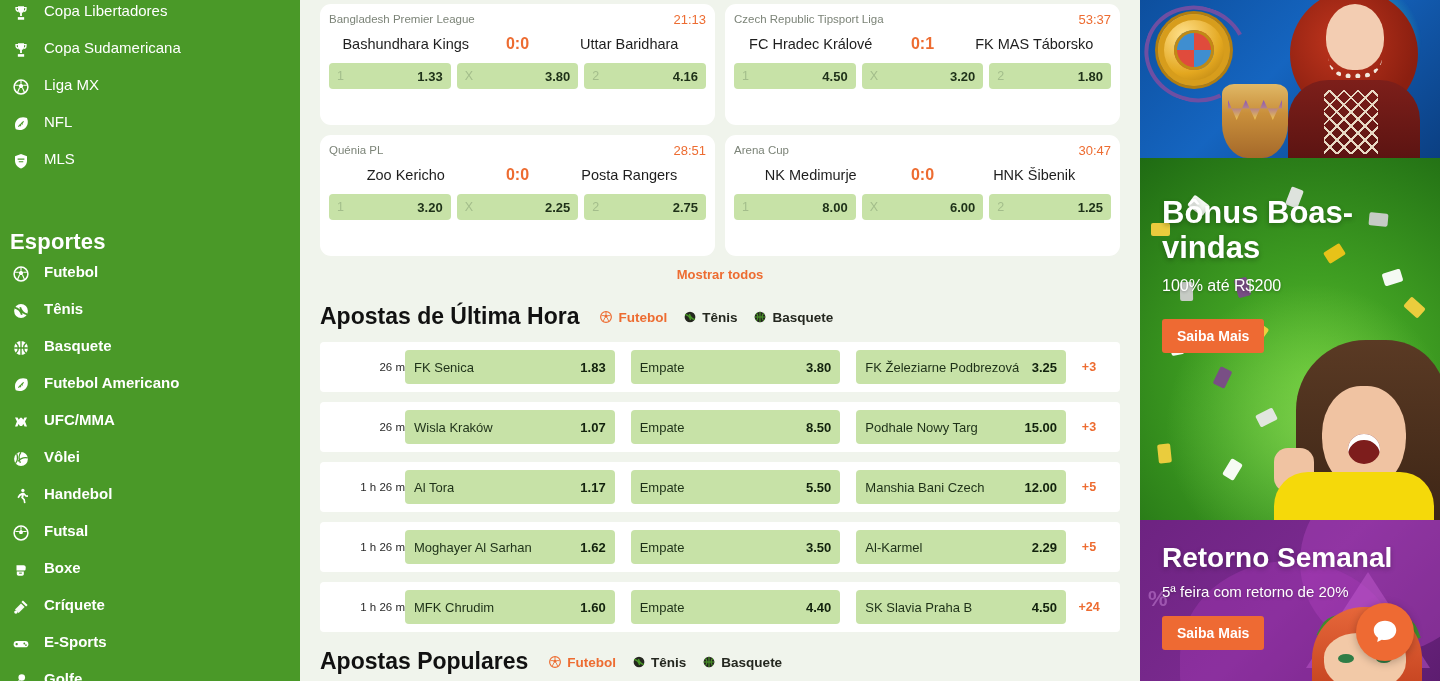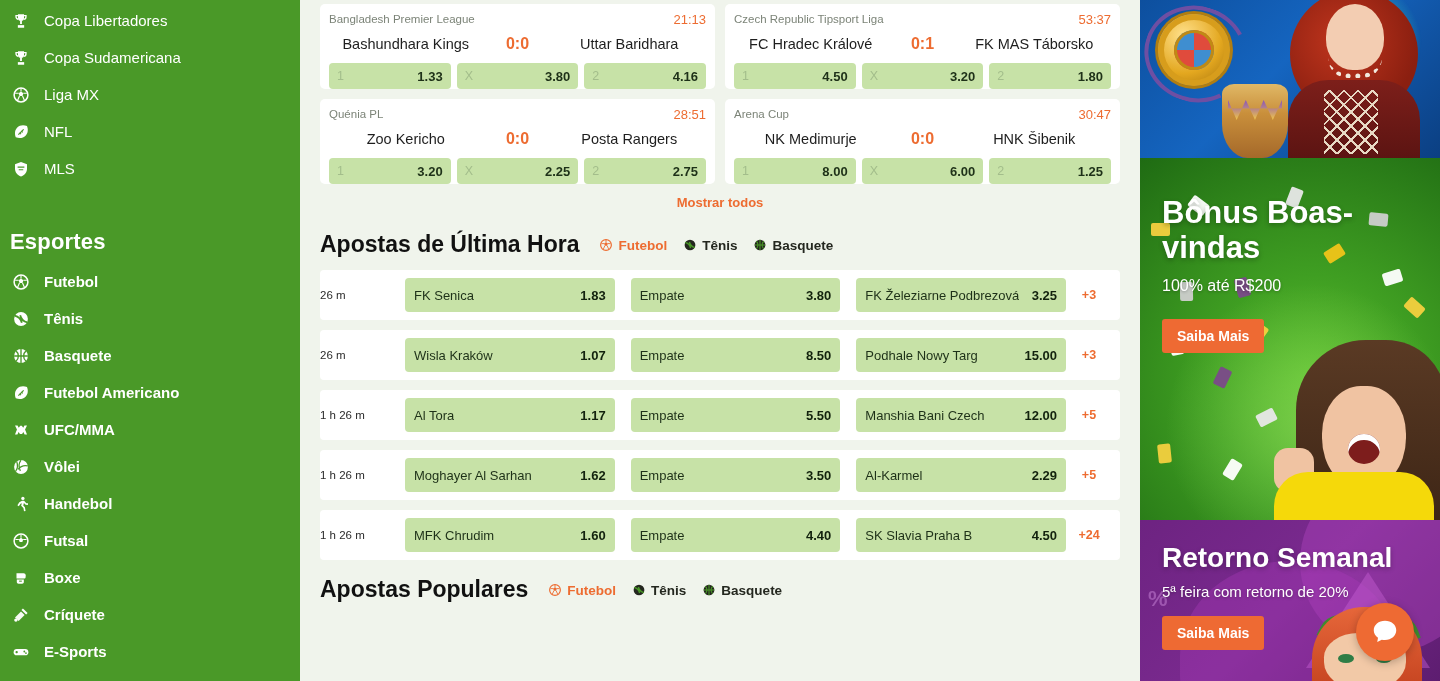--- a/index.html
+++ b/index.html
@@ -13,21 +13,21 @@
 
   
   .sidebar {
     width: 300px; height: 681px; flex: 0 0 300px;
     background: #4a9928;
     color: #ffffff;
     padding-top: 2px;
     overflow: hidden;
   }
   .side-item {
-    display: flex; align-items: center;
+    display: flex; 
     height: 37px; padding-left: 10px; gap: 12px;
     font-size: 15px; color: #ffffff; cursor: pointer;
   }
   .side-item.leagues { font-weight: 400; }
   .side-item.sport { font-weight: bold; }
   .side-ic {
     width: 22px; height: 22px; flex: 0 0 22px;
     display: flex; align-items: center; justify-content: center;
     font-size: 15px; line-height: 1; color: #fff;
   }
@@ -40,22 +40,22 @@
 
   
   .main { width: 840px; flex: 0 0 840px; height: 681px; position: relative; padding: 0 20px; }
 
   
   .live-grid {
     display: grid; grid-template-columns: 1fr 1fr;
     gap: 10px; padding-top: 4px;
   }
   .live-card {
-    background: #ffffff; border-radius: 5px;
-    padding: 7px 9px 9px 9px; height: 85px;
+    background: #ffffff; border-radius: 11px;
+    padding: 7px 9px 9px 9px; height: 121px;
   }
   .lc-top { display: flex; justify-content: space-between; align-items: center; height: 16px; }
   .lc-league { font-size: 11.5px; color: #7c8478; }
   .lc-time { font-size: 13px; color: #ed6c31; font-weight: 400; }
   .lc-teams {
     display: grid; grid-template-columns: 1fr 70px 1fr;
     align-items: center; height: 34px; text-align: center;
   }
   .lc-team { font-size: 14.5px; color: #1e1e1e; white-space: nowrap; overflow: hidden; text-overflow: ellipsis; }
   .lc-score { font-size: 16px; font-weight: bold; color: #ed6c31; }
@@ -83,21 +83,21 @@
   .tab-ic { width: 14px; height: 14px; display: block; }
 
   
   .bet-rows { display: flex; flex-direction: column; gap: 10px; }
   .bet-row {
     background: #ffffff; border-radius: 4px;
     height: 50px; display: flex; align-items: center;
     padding: 0 8px 0 0;
   }
   .bet-time {
-    width: 85px; flex: 0 0 85px; text-align: left;
+    width: 85px; flex: 0 0 85px; text-align: right;
     font-size: 11.5px; color: #2b2b2b; white-space: nowrap;
   }
   .bet-odds { flex: 1; display: grid; grid-template-columns: 1fr 1fr 1fr; gap: 16px; }
   .bet-btn {
     background: #c7e2a7; border-radius: 4px; height: 34px;
     display: flex; align-items: center; justify-content: space-between;
     padding: 0 9px; cursor: pointer;
   }
   .bet-name { font-size: 13px; color: #1e3118; white-space: nowrap; overflow: hidden; text-overflow: ellipsis; }
   .bet-val { font-size: 13px; font-weight: bold; color: #12220d; padding-left: 6px; }

